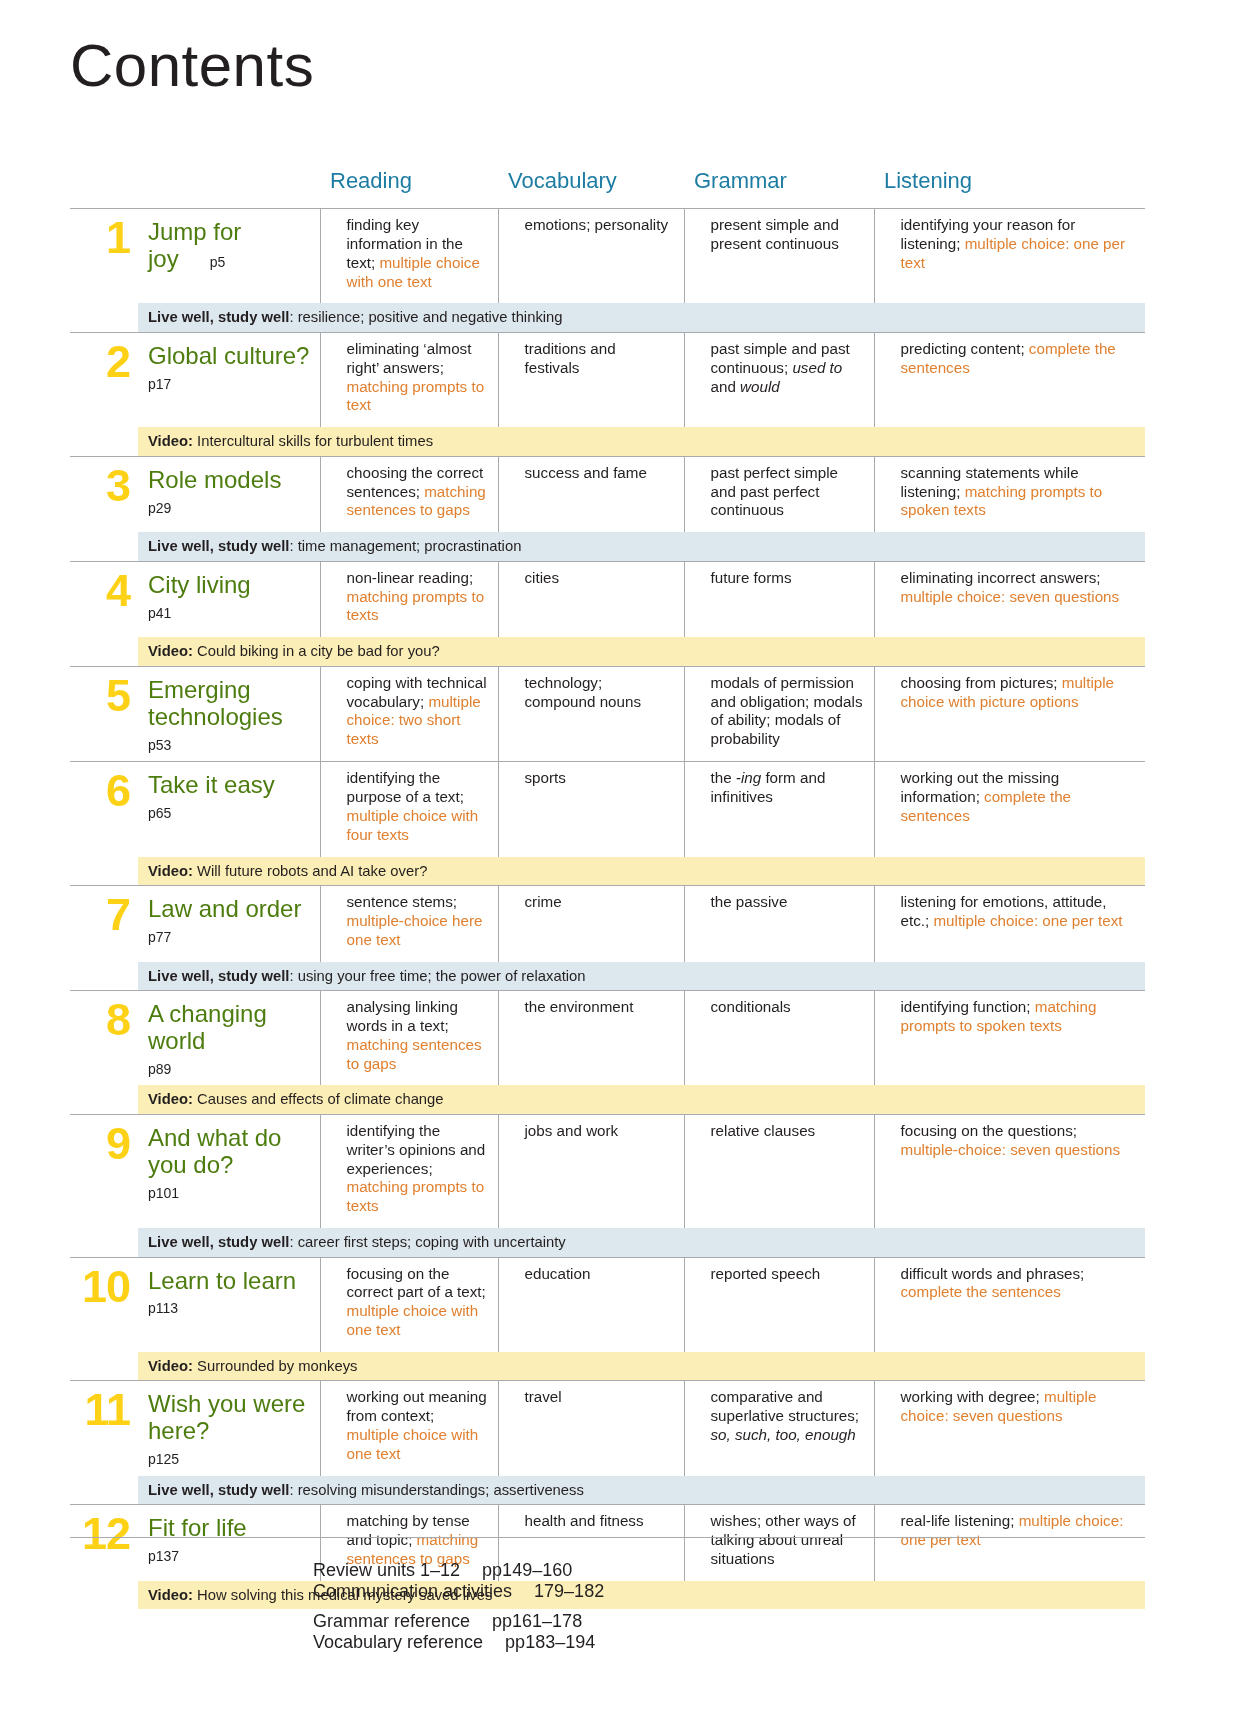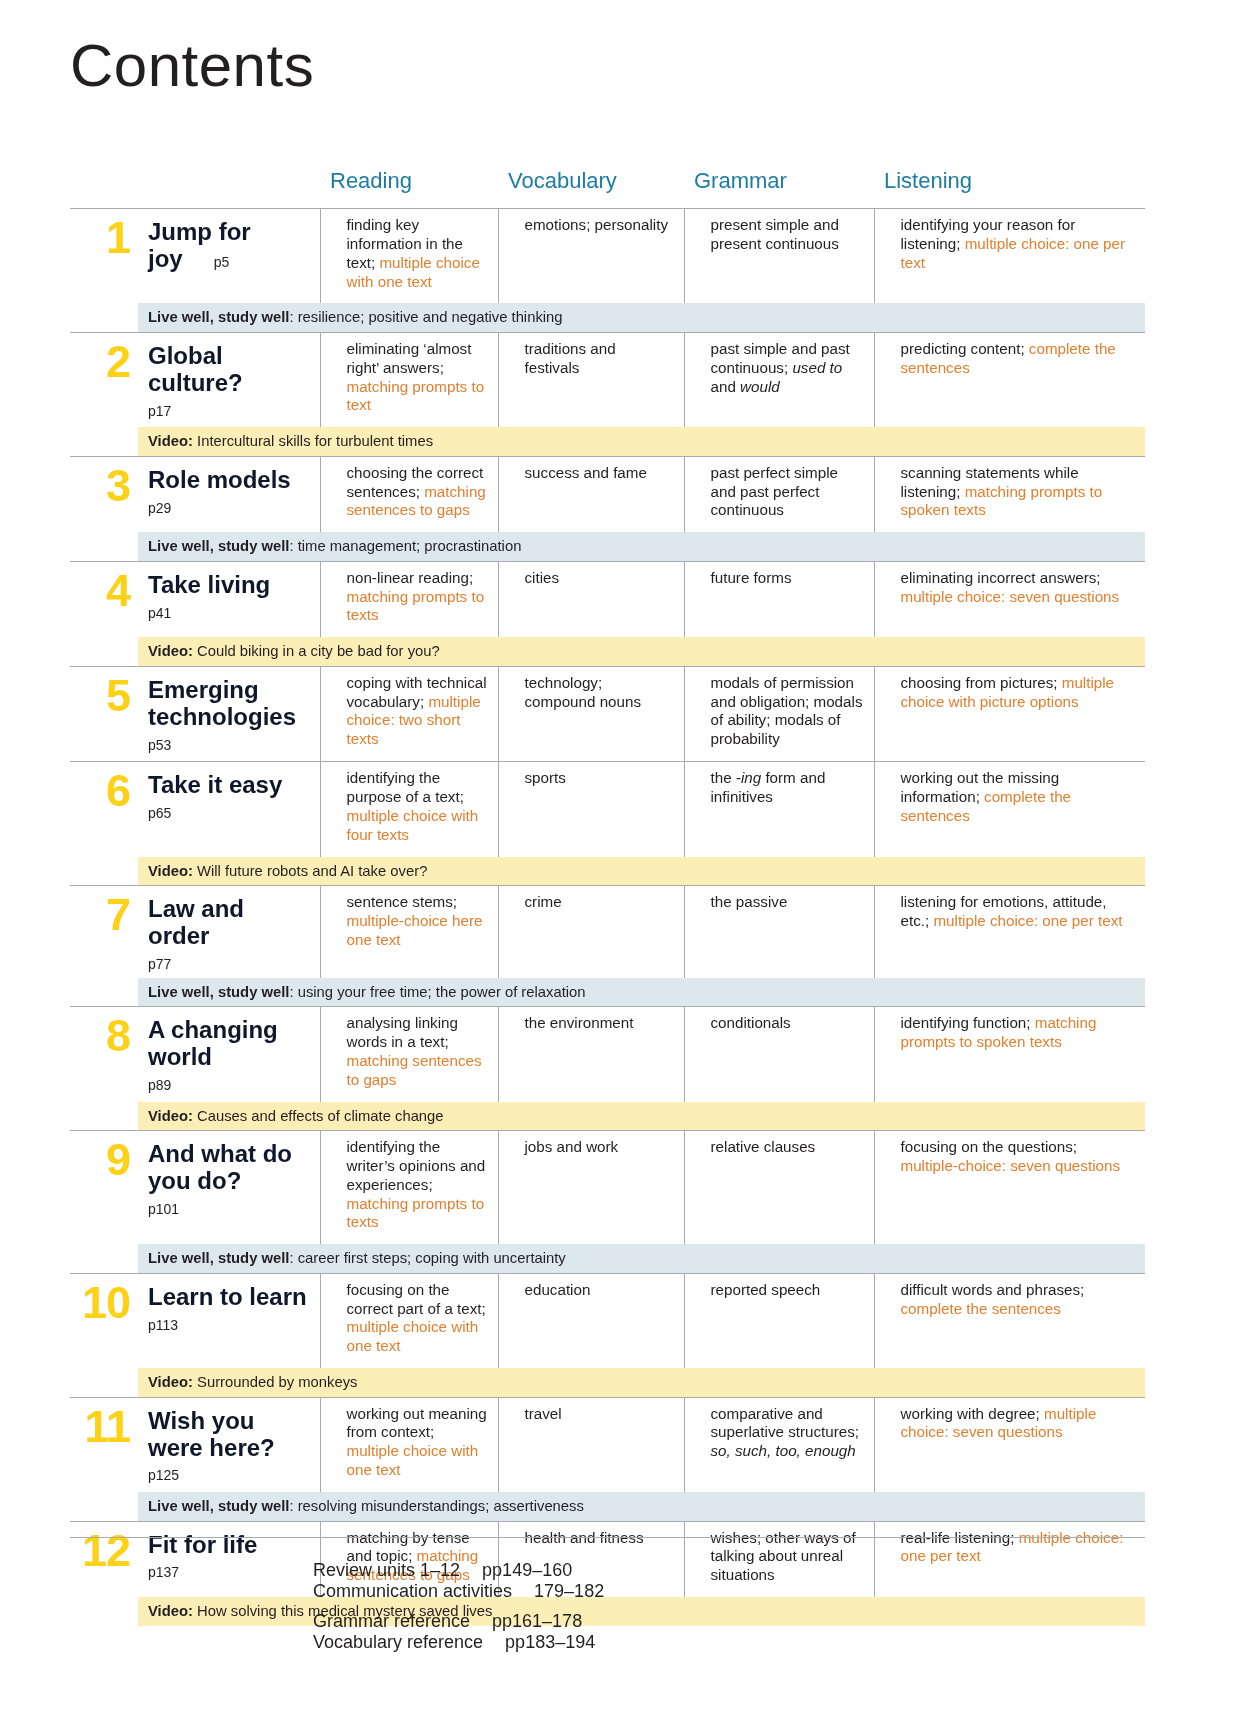--- a/index.html
+++ b/index.html
@@ -59,22 +59,22 @@
   .unum {
     font-size: 45px;
     font-weight: 700;
     color: #fcd116;
     line-height: 1;
     letter-spacing: -1px;
   }
   td.unitcell { padding: 10px 8px 6px 10px; }
   .utitle {
     font-size: 24px;
-    font-weight: 700;
-    color: #0f172a;
+    font-weight: 400;
+    color: #4d7c0f;
     line-height: 1.12;
     display: inline;
   }
   .upage {
     font-size: 14px;
     color: #231f20;
     white-space: nowrap;
   }
   .upage.inline { margin-left: 7px; padding-left: 24px; }
   .upage.below { display: block; margin-top: 6px; }
@@ -187,21 +187,21 @@
             <td class="cell">scanning statements while listening; <span class="or">matching prompts to spoken texts</span></td>
           </tr>
           <tr class="banner">
             <td class="spacer"></td>
             <td colspan="5">
               <div class="band live"><b>Live well, study well</b><span>: time management; procrastination</span></div>
             </td>
           </tr>
           <tr class="unit">
             <td class="numcell"><span class="unum">4</span></td>
-            <td class="unitcell"><span class="utitle">Take living</span><span class="upage below">p41</span></td>
+            <td class="unitcell"><span class="utitle">City living</span><span class="upage below">p41</span></td>
             <td class="cell">non-linear reading; <span class="or">matching prompts to texts</span></td>
             <td class="cell">cities</td>
             <td class="cell">future forms</td>
             <td class="cell">eliminating incorrect answers; <span class="or">multiple choice: seven questions</span></td>
           </tr>
           <tr class="banner">
             <td class="spacer"></td>
             <td colspan="5">
               <div class="band video"><b>Video:</b><span> Could biking in a city be bad for you?</span></div>
             </td>

